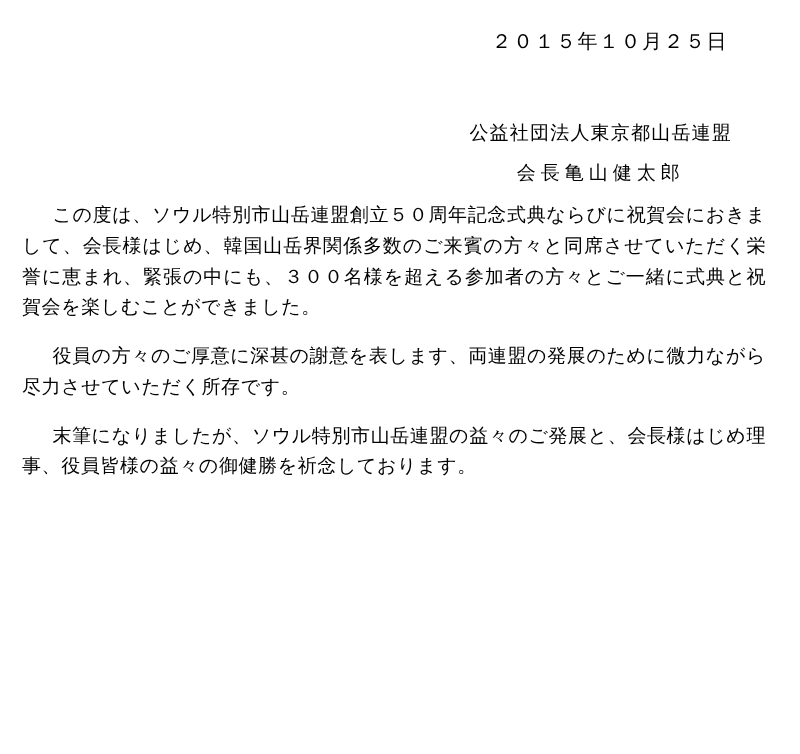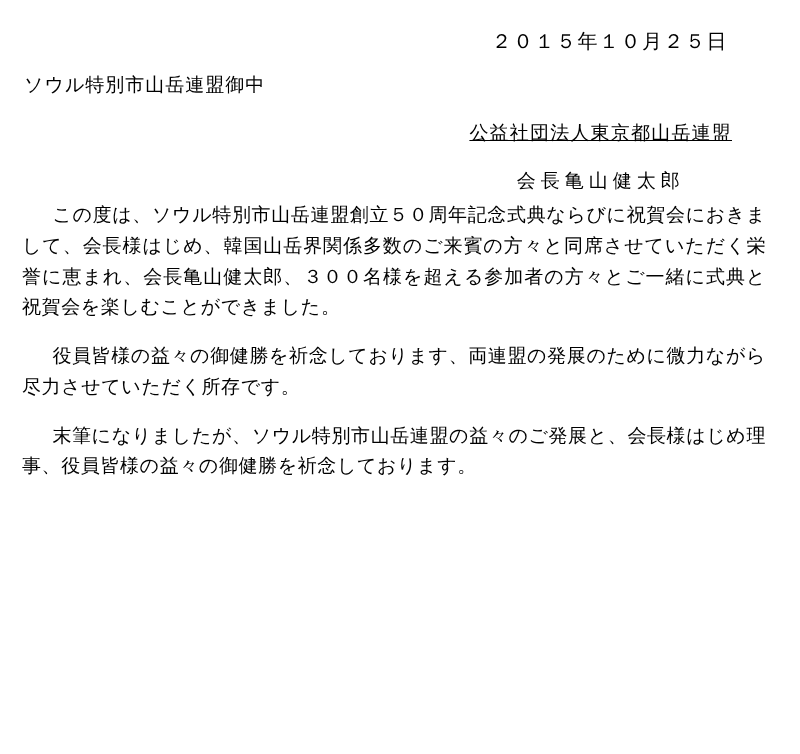--- a/index.html
+++ b/index.html
@@ -40,24 +40,23 @@
   .sender-block {
     position: absolute;
     top: 120px;
     right: 68px;
     text-align: left;
     font-size: 19px;
     letter-spacing: 1.2px;
   }
   .sender-org {
     white-space: nowrap;
-    text-decoration: underline;
   }
   .sender-name {
-    margin-top: 22px;
+    margin-top: 14px;
     white-space: nowrap;
     text-align: center;
     letter-spacing: 5px;
   }
   .body-text {
     position: absolute;
     top: 200px;
     left: 22px;
     width: 744px;
   }
@@ -74,26 +73,25 @@
     margin-bottom: 0;
   }
 </style>
 </head>
 <body>
 
 <div class="page">
 
   <div class="date-line">２０１５年１０月２５日</div>
 
-  <div class="recipient">ソウル特別市山岳連盟御中</div>
 
   <div class="sender-block">
     <div class="sender-org">公益社団法人東京都山岳連盟</div>
     <div class="sender-name">会長亀山健太郎</div>
   </div>
 
   <div class="body-text">
-    <p class="para">この度は、ソウル特別市山岳連盟創立５０周年記念式典ならびに祝賀会におきまして、会長様はじめ、韓国山岳界関係多数のご来賓の方々と同席させていただく栄誉に恵まれ、会長亀山健太郎、３００名様を超える参加者の方々とご一緒に式典と祝賀会を楽しむことができました。</p>
-    <p class="para">役員皆様の益々の御健勝を祈念しております、両連盟の発展のために微力ながら尽力させていただく所存です。</p>
+    <p class="para">この度は、ソウル特別市山岳連盟創立５０周年記念式典ならびに祝賀会におきまして、会長様はじめ、韓国山岳界関係多数のご来賓の方々と同席させていただく栄誉に恵まれ、緊張の中にも、３００名様を超える参加者の方々とご一緒に式典と祝賀会を楽しむことができました。</p>
+    <p class="para">役員の方々のご厚意に深甚の謝意を表します、両連盟の発展のために微力ながら尽力させていただく所存です。</p>
     <p class="para">末筆になりましたが、ソウル特別市山岳連盟の益々のご発展と、会長様はじめ理事、役員皆様の益々の御健勝を祈念しております。</p>
   </div>
 
 </div>
 
 </body></html>

